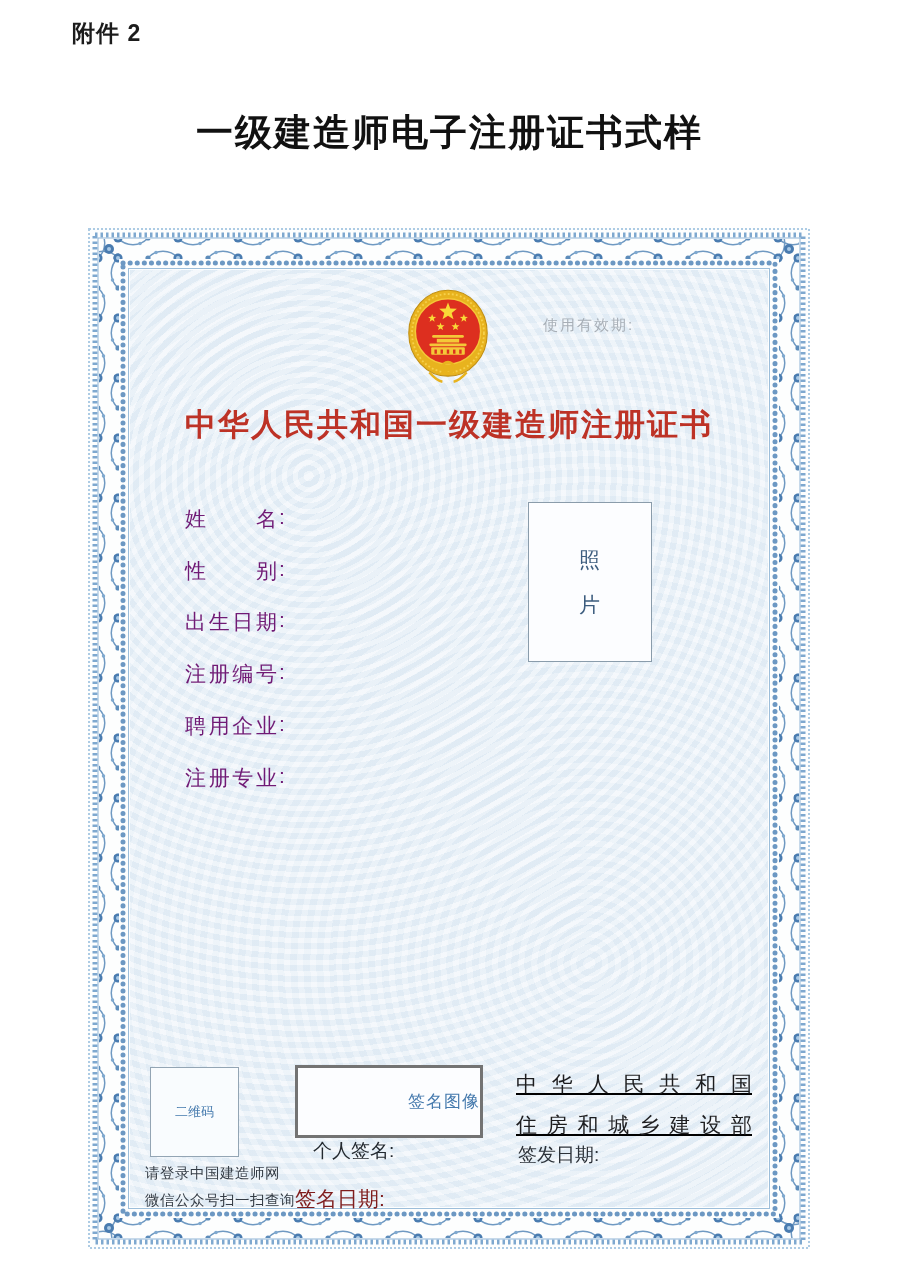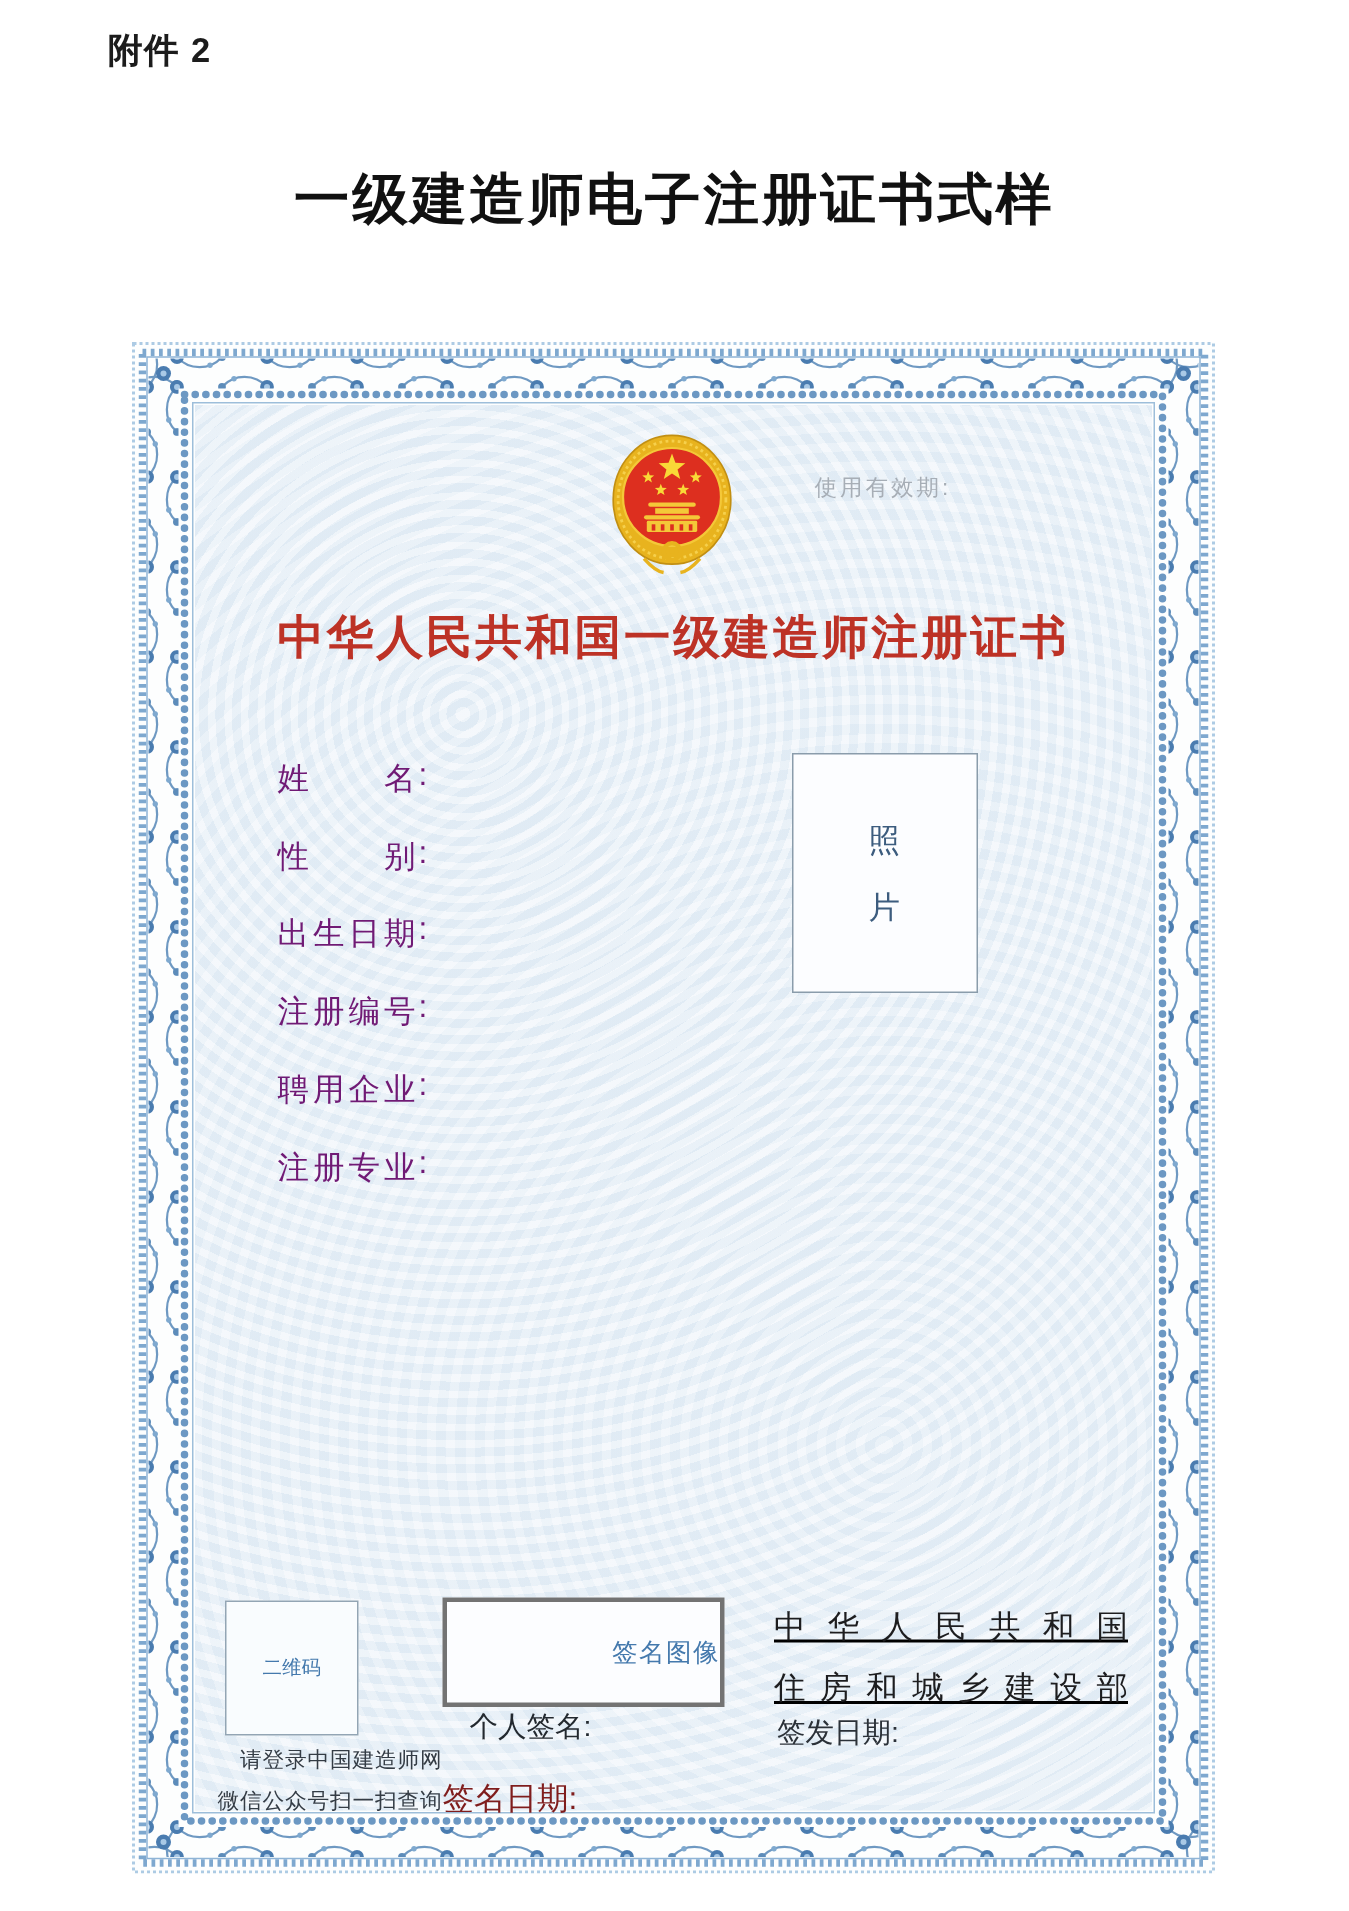--- a/index.html
+++ b/index.html
@@ -58,21 +58,21 @@
     display:flex;flex-direction:column;align-items:center;justify-content:center;gap:17px;
     font-size:21px;color:#3c5c7e;letter-spacing:1px;
   }
   .qr-box{
     position:absolute;left:62px;top:839px;width:87px;height:88px;
     background:#f9fcfe;border:1px solid #93a5b4;
     display:flex;align-items:center;justify-content:center;
     font-size:13px;color:#4479ad;
   }
   .qr-note{position:absolute;left:57px;font-size:14.5px;color:#343c45;letter-spacing:.5px;}
-  .qr-note.l1{top:936px;margin-left:15px;}
+  .qr-note.l1{top:936px;}
   .qr-note.l2{top:963px;}
   .sig-box{
     position:absolute;left:207px;top:837px;width:182px;height:67px;
     background:#fcfdff;border:3px solid #737373;
     display:flex;align-items:center;justify-content:flex-end;
     font-size:17px;color:#4479ad;letter-spacing:1px;
   }
   .personal-sig{position:absolute;left:207px;top:910px;font-size:19px;color:#23292f;margin-left:18px;}
   .sig-date{position:absolute;left:207px;top:957px;font-size:21px;color:#7f1d1d;}
   .ministry{position:absolute;left:428px;top:842px;width:236px;text-decoration:underline;}

